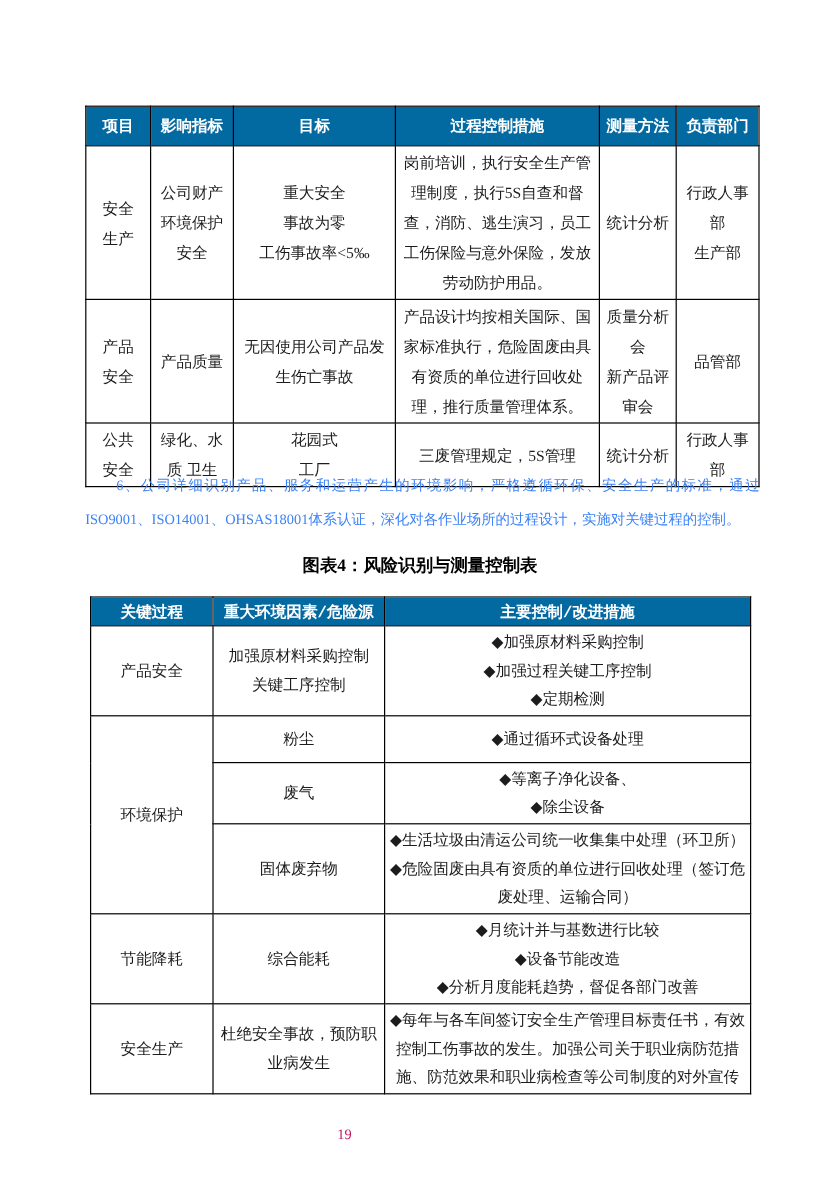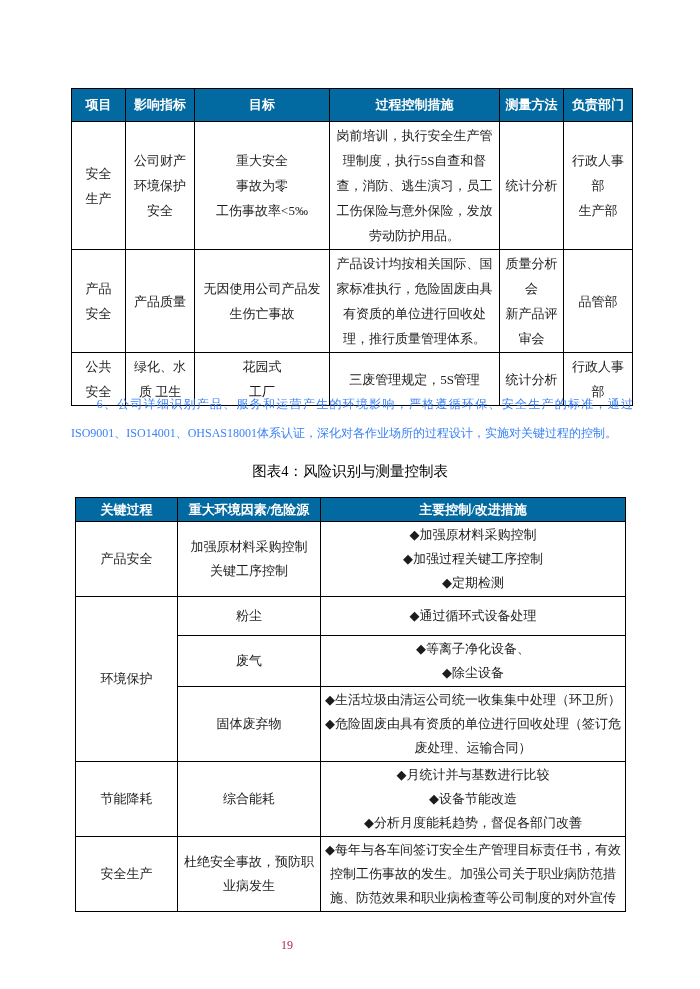--- a/index.html
+++ b/index.html
@@ -52,27 +52,27 @@
     text-indent: 2.15em;
     color: #3b82f6;
   }
   
   .caption {
     position: absolute;
     left: 0;
     top: 462px;
     width: 700px;
     text-align: center;
-    font-weight: normal;
+    font-weight: bold;
     font-size: 14.5px;
     color: #000000;
   }
   
   .t2 { left: 75px; top: 497px; width: 550px; }
-  .t2 thead tr { height: 24px; }
+  .t2 thead tr { height: 24px; font-family: Liberation Mono, monospace; }
   .t2 td { line-height: 24px; }
   .t2 td.left { text-align: center; }
   .t2 tr.tr-product { height: 74px; }
   .t2 tr.tr-env1 { height: 39px; }
   .t2 tr.tr-env2 { height: 49px; }
   .t2 tr.tr-env3 { height: 72px; }
   .t2 tr.tr-energy { height: 74px; }
   .t2 tr.tr-safety { height: 71px; }
   
   .pageno {

